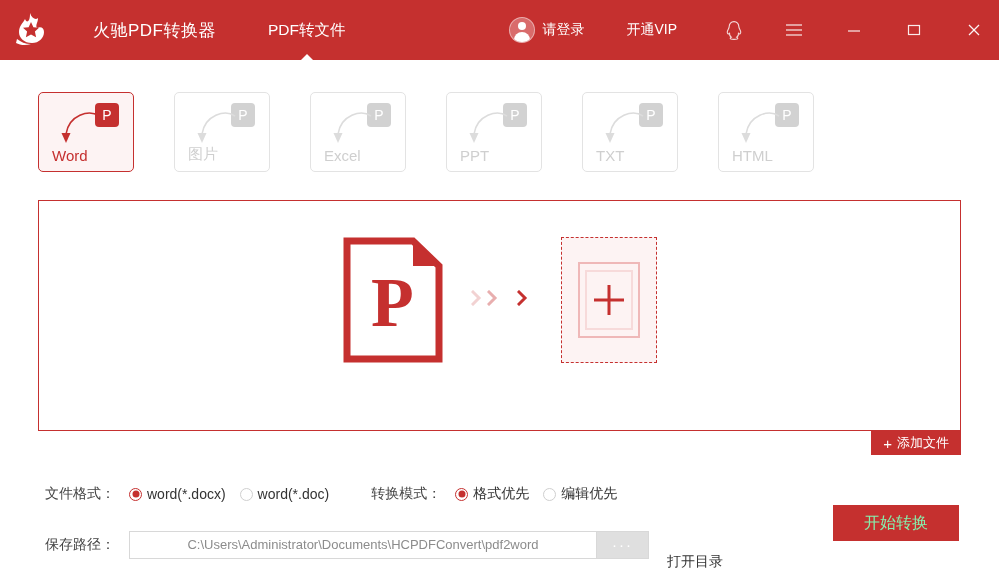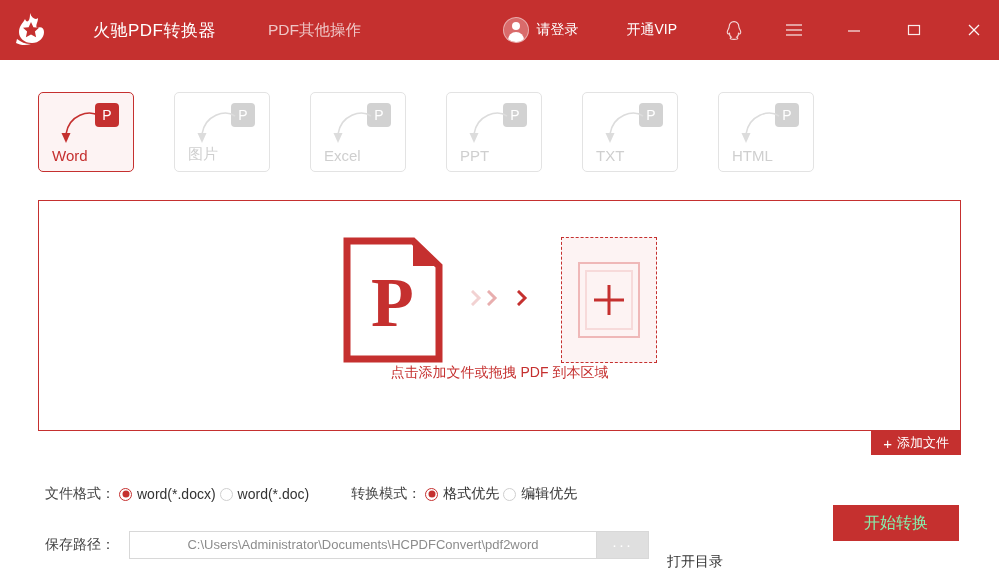--- a/index.html
+++ b/index.html
@@ -61,21 +61,21 @@
     content: ""; position: absolute; left: 50%; top: 4px;
     transform: translateX(-50%);
     width: 8px; height: 8px; border-radius: 50%; background: #fff;
   }
   .avatar::after {
     content: ""; position: absolute; left: 50%; top: 14px;
     transform: translateX(-50%);
     width: 16px; height: 14px; border-radius: 8px 8px 0 0; background: #fff;
   }
   .login-txt { color: #ffffff; font-size: 14px; margin-left: 7px; white-space: nowrap; }
-  .vip-txt { color: #ffffff; font-size: 14px; margin-left: 20px; white-space: nowrap; cursor: pointer; }
+  .vip-txt { color: #ffffff; font-size: 14px; margin-left: 14px; white-space: nowrap; cursor: pointer; }
   .ic { width: 26px; height: 26px; display: flex; align-items: center; justify-content: center; cursor: pointer; }
   .ic svg { display: block; }
   .ic-qq { margin-left: 16px; }
   .ic-menu { margin-left: 6px; }
   .ic-min { margin-left: 6px; }
   .ic-max { margin-left: 6px; }
   .ic-close { margin-left: 6px; margin-right: 12px; }
 
   
   .cards { display: flex; margin-top: 32px; padding-left: 38px; }
@@ -176,21 +176,21 @@
   }
   .addfile-btn .pl { margin-right: 5px; font-size: 15px; line-height: 1; }
 
   
   .opt-row {
     position: absolute; left: 45px; top: 485px;
     display: flex; align-items: center;
     font-size: 14px; color: #333333;
   }
   .opt-label { color: #444444; white-space: nowrap; }
-  .radio { display: flex; align-items: center; margin-left: 4px; cursor: pointer; white-space: nowrap; }
+  .radio { display: flex; align-items: center; margin-left: 14px; cursor: pointer; white-space: nowrap; }
   .radio .dot {
     width: 13px; height: 13px; border-radius: 50%;
     border: 1px solid #CFCFCF; background: #fff;
     margin-right: 5px; position: relative; flex: none;
   }
   .radio.on .dot { border-color: #C5302F; }
   .radio.on .dot::after {
     content: ""; position: absolute; left: 50%; top: 50%;
     transform: translate(-50%,-50%);
     width: 7px; height: 7px; border-radius: 50%; background: #C5302F;
@@ -254,22 +254,23 @@
                  C16 13 18 13 19 11 C20 9 20 6 20 4 Z" fill="#ffffff"></path>
         <path d="M7 30 C11 33 15 35 21 35 C15 37 10 36 6 34 Z" fill="#ffffff"></path>
         <path d="M21 13 L23.4 18.2 L29 18.8 L24.9 22.6 L26.1 28.2 L21 25.4
                  L15.9 28.2 L17.1 22.6 L13 18.8 L18.6 18.2 Z" fill="#C5302F"></path>
       </svg>
     </span>
     <span class="brand-name">火驰PDF转换器</span>
   </div>
 
   <div class="nav">
-    <div class="nav-item">
-      <span>PDF其他操作</span>
+    <div class="nav-item active">
+      <span>PDF转文件</span>
+      <span class="nav-caret"></span>
     </div>
   </div>
 
   <div class="sys">
     <div class="user">
       <span class="avatar"></span>
       <span class="login-txt">请登录</span>
     </div>
     <span class="vip-txt">开通VIP</span>
 
@@ -417,21 +418,20 @@
     </span>
 
     <span class="plusbox">
       <span class="plus-outer"></span>
       <span class="plus-inner"></span>
       <span class="plus-h"></span>
       <span class="plus-v"></span>
     </span>
   </div>
 
-  <div class="drop-hint">点击添加文件或拖拽 PDF 到本区域</div>
 </div>
 
 <div class="addfile-btn">
   <span class="pl">+</span>
   <span>添加文件</span>
 </div>
 
 <div class="opt-row">
   <span class="opt-label">文件格式：</span>
 

